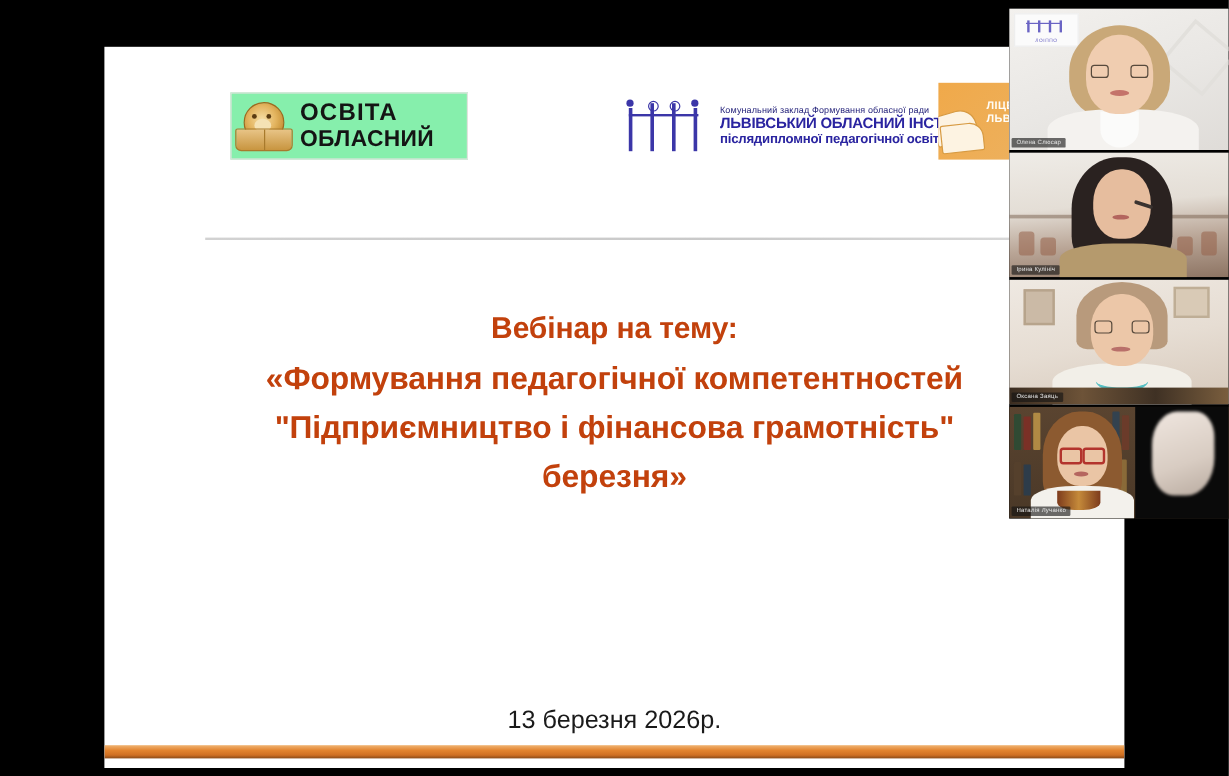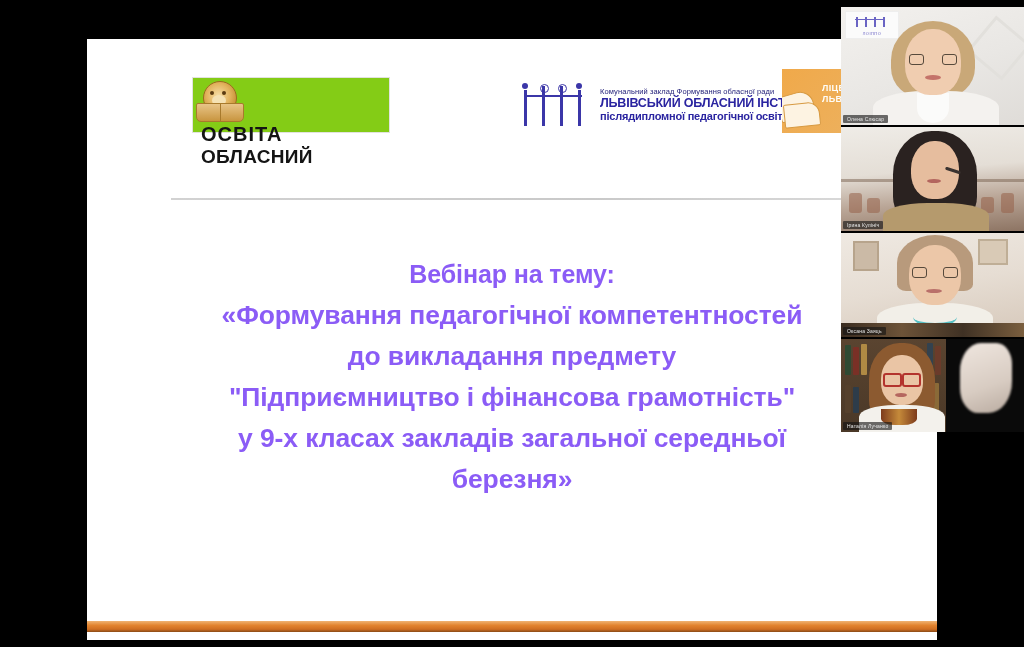--- a/index.html
+++ b/index.html
@@ -24,23 +24,23 @@
   .logo-row{
     position:absolute;
     left:85px; top:30px;
     width:700px; height:80px;
   }
 
   
   .logo-osvita{
     position:absolute; left:20px; top:8px;
     width:196px; height:54px;
-    background:#84cc16;
+    background:#86efac;
     border:1px solid #e2e2de;
-    display:flex; flex-direction:column;
+    display:flex; align-items:center;
   }
   .lion{
     width:46px;height:46px;margin-left:3px;
     position:relative;flex:none;
   }
   .lion .book{
     position:absolute;left:0;bottom:2px;width:46px;height:17px;
     background:linear-gradient(180deg,#e8c487 0%,#c8953f 100%);
     border:1px solid #a87a2c;
     border-radius:2px 2px 5px 5px;
@@ -135,21 +135,21 @@
 
   
   .rule{
     position:absolute;left:84px;top:159px;width:766px;height:2px;
     background:linear-gradient(90deg,#d2d2d2 0%,#c9c9c9 55%,#dddddd 100%);
   }
 
   
   .title-block{
     position:absolute;left:0;top:215px;width:850px;
-    text-align:center;color:#8b5cf6;
+    text-align:center;color:#c2410c;
     font-weight:bold;
   }
   .title-block .ln{
     font-size:26.5px;line-height:41px;white-space:nowrap;letter-spacing:-.1px;
   }
   .title-block .ln.l1{font-size:25px;}
 
   
   .slide-date{
     position:absolute;left:0;top:550px;width:850px;
@@ -331,26 +331,25 @@
         <div class="ly3">м. Львів, вул. Стрийська, 59</div>
       </div>
     </div>
   </div>
 
   <div class="rule"></div>
 
   <div class="title-block">
     <div class="ln l1">Вебінар на тему:</div>
     <div class="ln">«Формування педагогічної компетентностей</div>
-    <div class="ln">до викладання предмету</div>
     <div class="ln">"Підприємництво і фінансова грамотність"</div>
-    <div class="ln">у 9-х класах закладів загальної середньої</div>
     <div class="ln">березня»</div>
   </div>
 
+  <div class="slide-date">13 березня 2026р.</div>
 
   <div class="accent-bar"></div>
 </div>
 
 <div id="video-panel">
 
   <div class="tile t1">
     <div class="scene">
       <div class="win"></div>
       <div class="banner">

